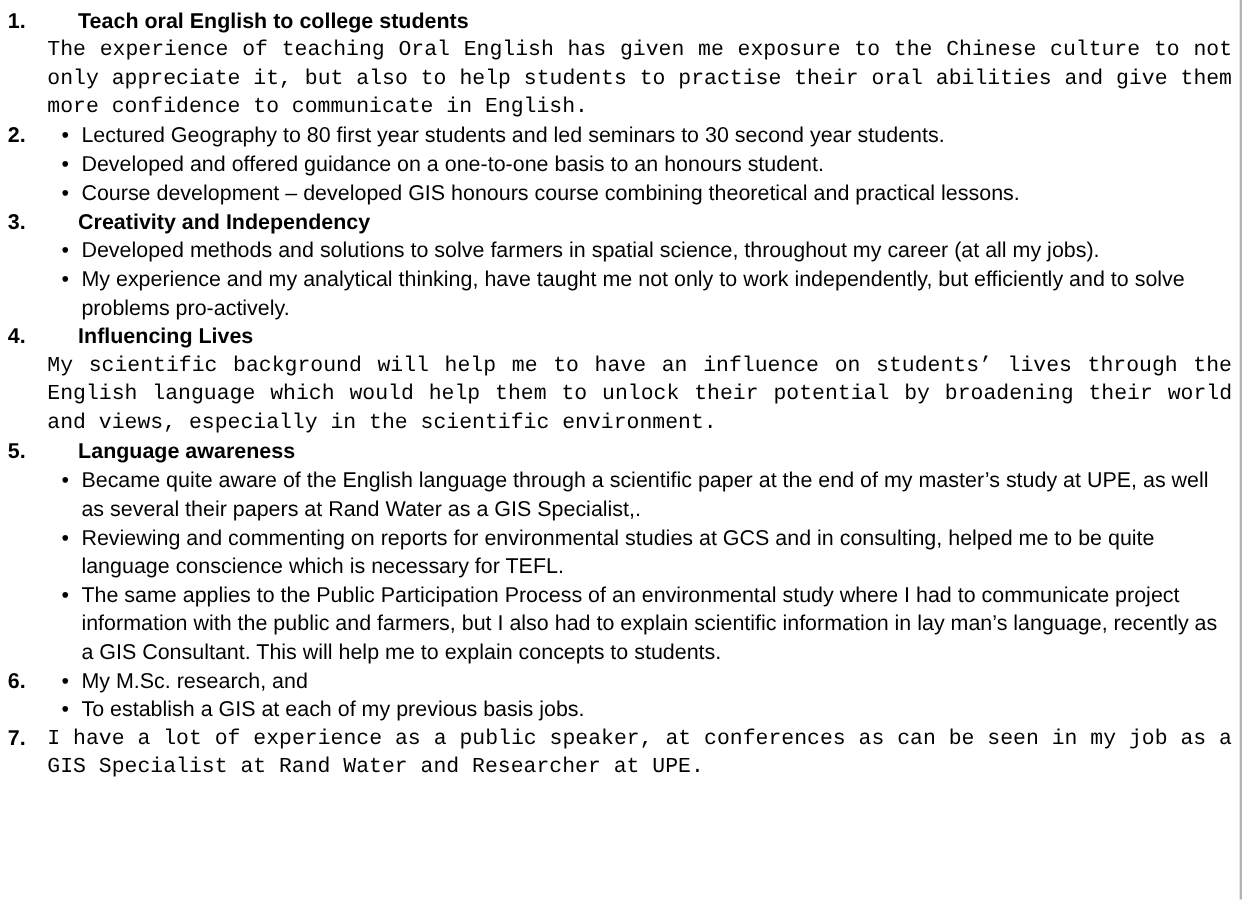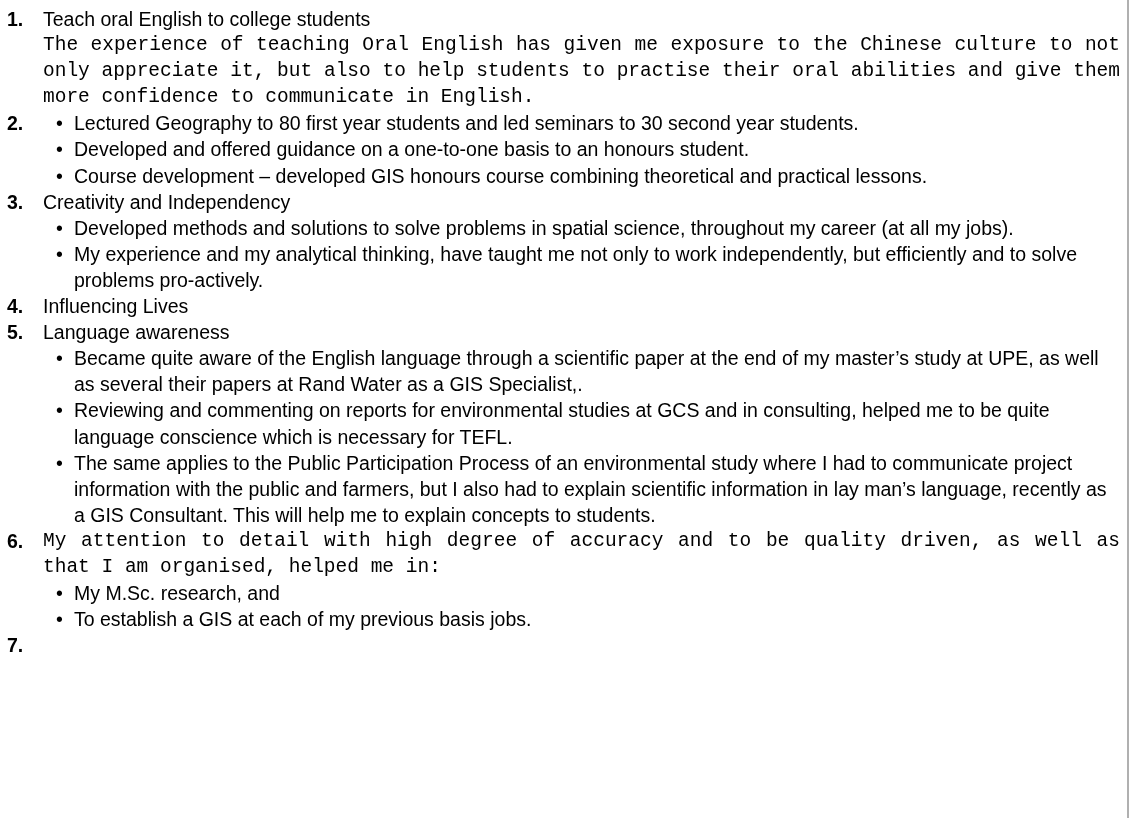--- a/index.html
+++ b/index.html
@@ -23,21 +23,21 @@
   }
   .content { padding-top: 6px; }
   .item { display: flex; align-items: flex-start; }
   .num {
     flex: 0 0 36px;
     padding-left: 7px;
     box-sizing: content-box;
     font-weight: bold;
   }
   .body { width: 1077px; }
-  .heading { font-weight: normal; }
+  .heading { font-weight: bold; margin-left: 28px; }
   .para {
     margin: 0;
     text-align: justify;
     text-align-last: left;
     font-family: Liberation Mono, monospace;
   }
   .bullets { margin: 0; padding: 0; list-style: none; }
   .bullet { display: flex; margin-left: 13px; }
   .bullet-marker { flex: 0 0 18px; }
   .bullet-text { flex: 1; }
@@ -77,35 +77,36 @@
         </div>
   </div>
 
   <div class="item">
     <div class="num">3.</div>
     <div class="body">
       <div class="heading">Creativity and Independency</div>
     <ul class="bullets">
   <li class="bullet">
     <span class="bullet-marker">•</span>
-    <span class="bullet-text">Developed methods and solutions to solve problems in spatial science, throughout my career (at all my jobs).</span>
+    <span class="bullet-text">Developed methods and solutions to solve farmers in spatial science, throughout my career (at all my jobs).</span>
   </li>
 
   <li class="bullet">
     <span class="bullet-marker">•</span>
     <span class="bullet-text">My experience and my analytical thinking, have taught me not only to work independently, but efficiently and to solve problems pro-actively.</span>
   </li>
 </ul>
         </div>
   </div>
 
   <div class="item">
     <div class="num">4.</div>
     <div class="body">
       <div class="heading">Influencing Lives</div>
+    <p class="para">My scientific background will help me to have an influence on students’ lives through the English language which would help them to unlock their potential by broadening their world and views, especially in the scientific environment.</p>
         </div>
   </div>
 
   <div class="item">
     <div class="num">5.</div>
     <div class="body">
       <div class="heading">Language awareness</div>
     <ul class="bullets">
   <li class="bullet">
     <span class="bullet-marker">•</span>
@@ -121,35 +122,35 @@
     <span class="bullet-marker">•</span>
     <span class="bullet-text">The same applies to the Public Participation Process of an environmental study where I had to communicate project information with the public and farmers, but I also had to explain scientific information in lay man’s language, recently as a GIS Consultant. This will help me to explain concepts to students.</span>
   </li>
 </ul>
         </div>
   </div>
 
   <div class="item">
     <div class="num">6.</div>
     <div class="body">
-    <p class="para">My attention to detail with high degree of accuracy and to be quality driven, as well as that I am organised, helped me in:</p>
           <ul class="bullets">
   <li class="bullet">
     <span class="bullet-marker">•</span>
     <span class="bullet-text">My M.Sc. research, and</span>
   </li>
 
   <li class="bullet">
     <span class="bullet-marker">•</span>
     <span class="bullet-text">To establish a GIS at each of my previous basis jobs.</span>
   </li>
 </ul>
         </div>
   </div>
 
   <div class="item">
     <div class="num">7.</div>
     <div class="body">
+    <p class="para">I have a lot of experience as a public speaker, at conferences as can be seen in my job as a GIS Specialist at Rand Water and Researcher at UPE.</p>
         </div>
   </div>
 </div>
   <div class="cell-border-right" style="background: rgb(176, 176, 176);"></div>
 </div>
 
 </body></html>

